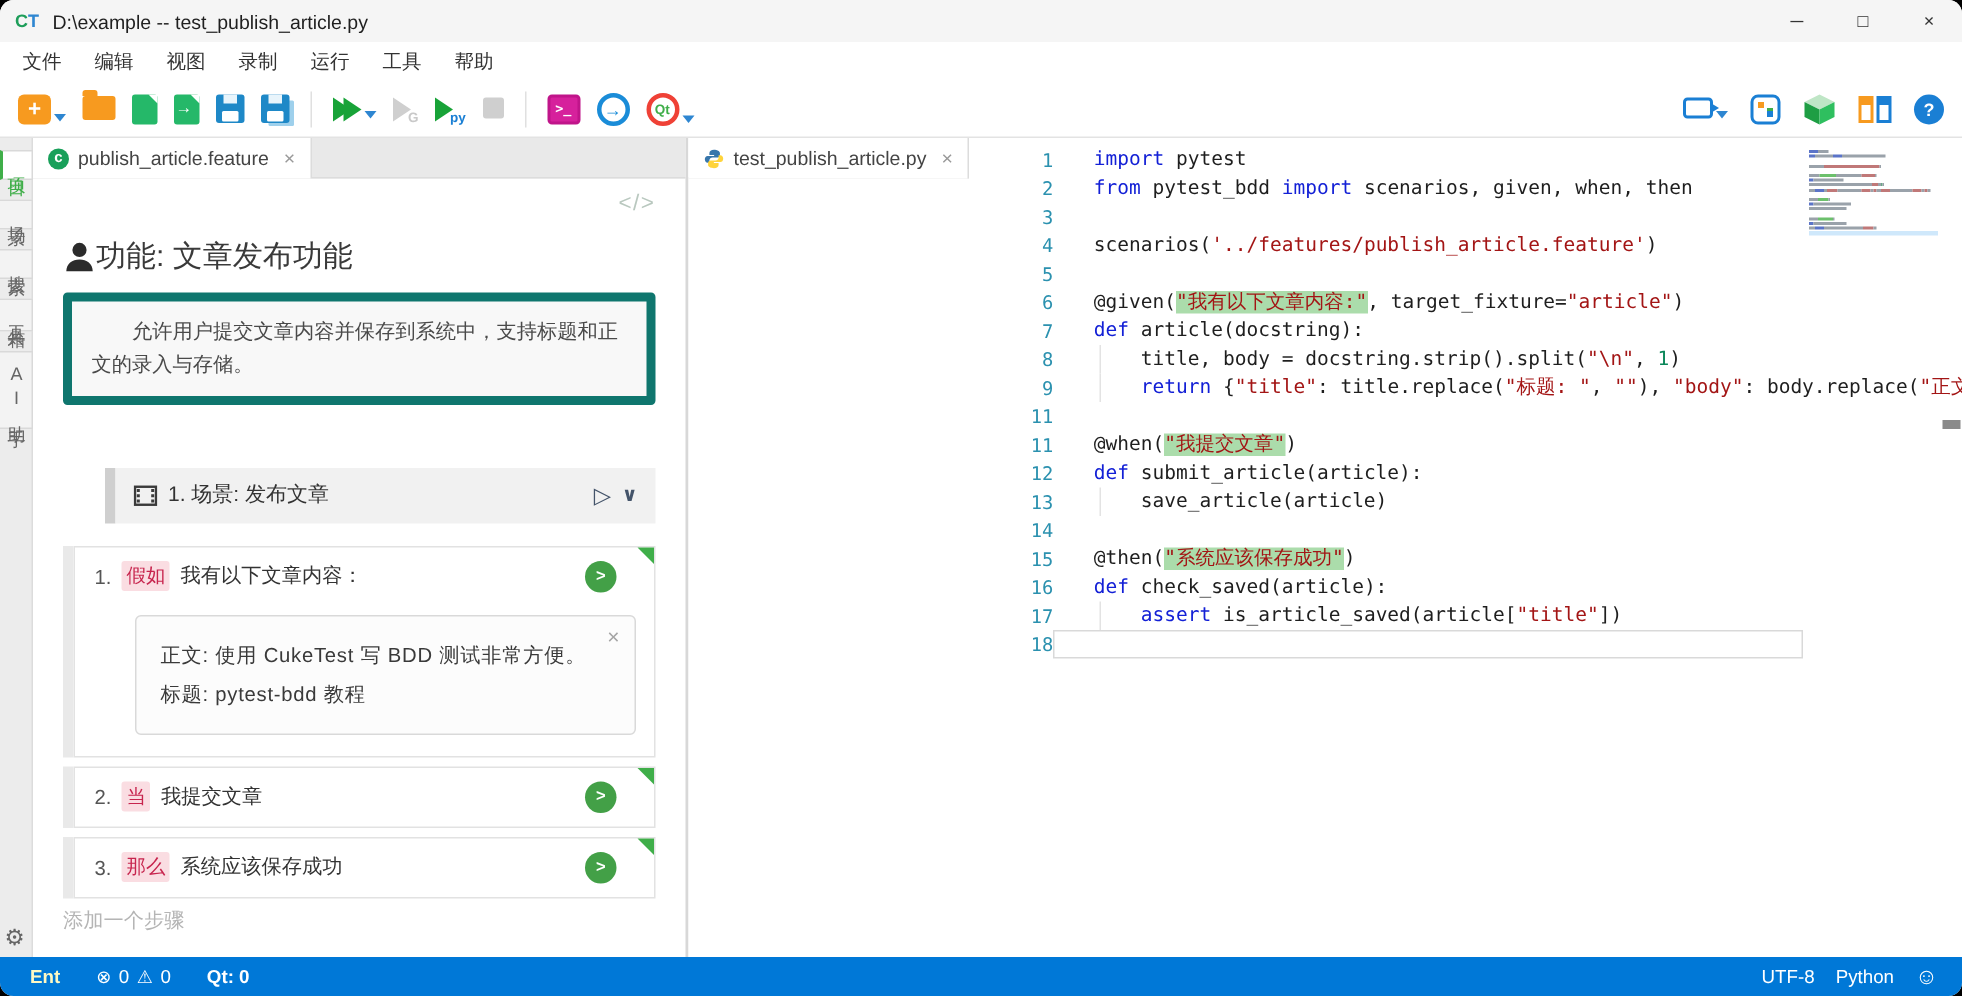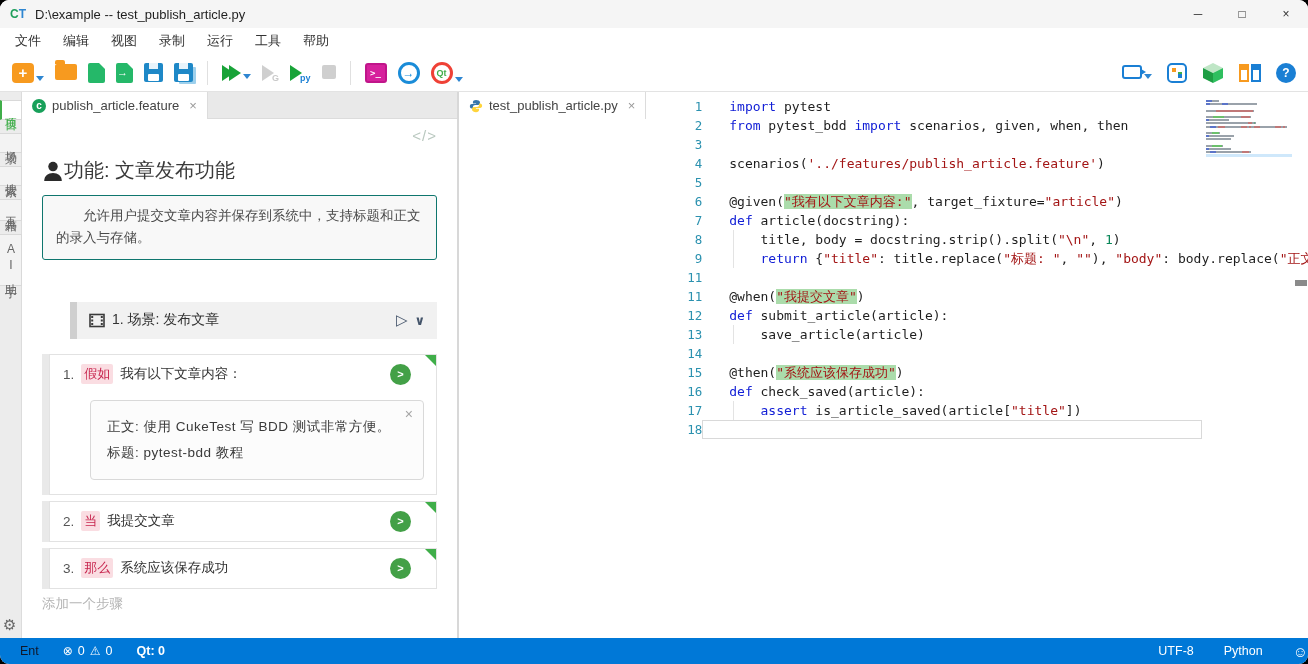--- a/index.html
+++ b/index.html
@@ -71,21 +71,21 @@
   .feature-pane { width:437px; flex:none; border-right:2px solid #d8d8d8; display:flex; flex-direction:column; background:#fff; min-height:0; }
   .tabbar { height:27px; background:#e9e9e9; border-bottom:1px solid #dcdcdc; display:flex; flex:none; }
   .tab { background:#fff; display:flex; align-items:center; padding:0 10px; gap:6px; font-size:13px; color:#444; border-right:1px solid #dcdcdc; margin-bottom:-1px; }
   .tab-close { color:#999; font-size:13px; margin-left:4px; }
   .cuke-icon { width:14px; height:14px; border-radius:50%; background:#18a05a; color:#fff; font-size:10px; font-weight:bold; line-height:14px; text-align:center; }
   .feature-body { flex:1; overflow:hidden; padding:0 20px; position:relative; }
   .code-toggle-row { height:32px; display:flex; justify-content:flex-end; align-items:center; }
   .code-toggle { color:#b9c8bf; font-size:15px; letter-spacing:1px; }
   .feature-title-row { display:flex; align-items:center; gap:0; margin-top:6px; }
   .feature-title { font-size:20px; color:#3a3a3a; }
-  .feature-desc { margin-top:11px; border:1px solid #0f766e; border-radius:3px; background:#f8f8f8; padding:9px 13px; font-size:13.5px; color:#4a4a4a; line-height:1.65; text-indent:2em; }
+  .feature-desc { margin-top:11px; border:6px solid #0f766e; border-radius:3px; background:#f8f8f8; padding:9px 13px; font-size:13.5px; color:#4a4a4a; line-height:1.65; text-indent:2em; }
   .scenario { margin-top:42px; }
   .scenario-header { display:flex; height:37px;margin-left:28px; }
   .rail { width:7px; background:#cfcfcf; flex:none; }
   .scenario-header-body { flex:1; background:#f1f1f1; display:flex; align-items:center; padding:0 12px; gap:7px; }
   .scenario-label { font-size:14px; color:#333; }
   .sc-spacer { flex:1; }
   .sc-play { color:#44546a; font-size:15px; }
   .sc-chevron { color:#44546a; font-size:13px; font-weight:bold; }
   .steps { margin-top:15px; }
   .step-row { display:flex; margin-bottom:6px; }
@@ -119,25 +119,25 @@
   .minimap { position:absolute; top:8px; right:16px; width:86px; overflow:hidden; }
   .ml { height:2.2px; margin-bottom:1px; display:flex; }
   .ml.mcur { background:#cfe8fb; height:3px; }
   .mb { height:2px; flex:none; }
   .mb.tk-kw { background:#5b74c8; } .mb.tk-pl { background:#9aa2aa; }
   .mb.tk-str { background:#c07878; } .mb.tk-hl { background:#6cc06c; } .mb.tk-num { background:#66a884; }
   .vthumb { position:absolute; right:1px; top:188px; width:12px; height:6px; background:#8a8a8a; }
 
   
   .statusbar { height:26px; background:#0078d7; color:#fff; display:flex; align-items:center; font-size:12.5px; flex:none; }
-  .sb-mode { color:#0f172a; margin-left:20px; font-weight:normal; }
+  .sb-mode { color:#fef9c3; margin-left:20px; font-weight:bold; }
   .sb-group { display:flex; align-items:center; gap:5px; margin-left:24px; }
   .sb-icon { font-size:12px; }
   .sb-qt { margin-left:24px; font-weight:bold; }
-  .sb-right { margin-left:auto; display:flex; align-items:center; gap:30px; }
+  .sb-right { margin-left:auto; display:flex; align-items:center; gap:14px; margin-right:16px; }
   .sb-smiley { font-size:15px; }
 </style>
 </head>
 <body>
 
 <div class="window">
 
   <div class="titlebar">
     <span class="app-logo"><span class="logo-c">C</span><span class="logo-t">T</span></span>
     <span class="title-text">D:\example -- test_publish_article.py</span>

